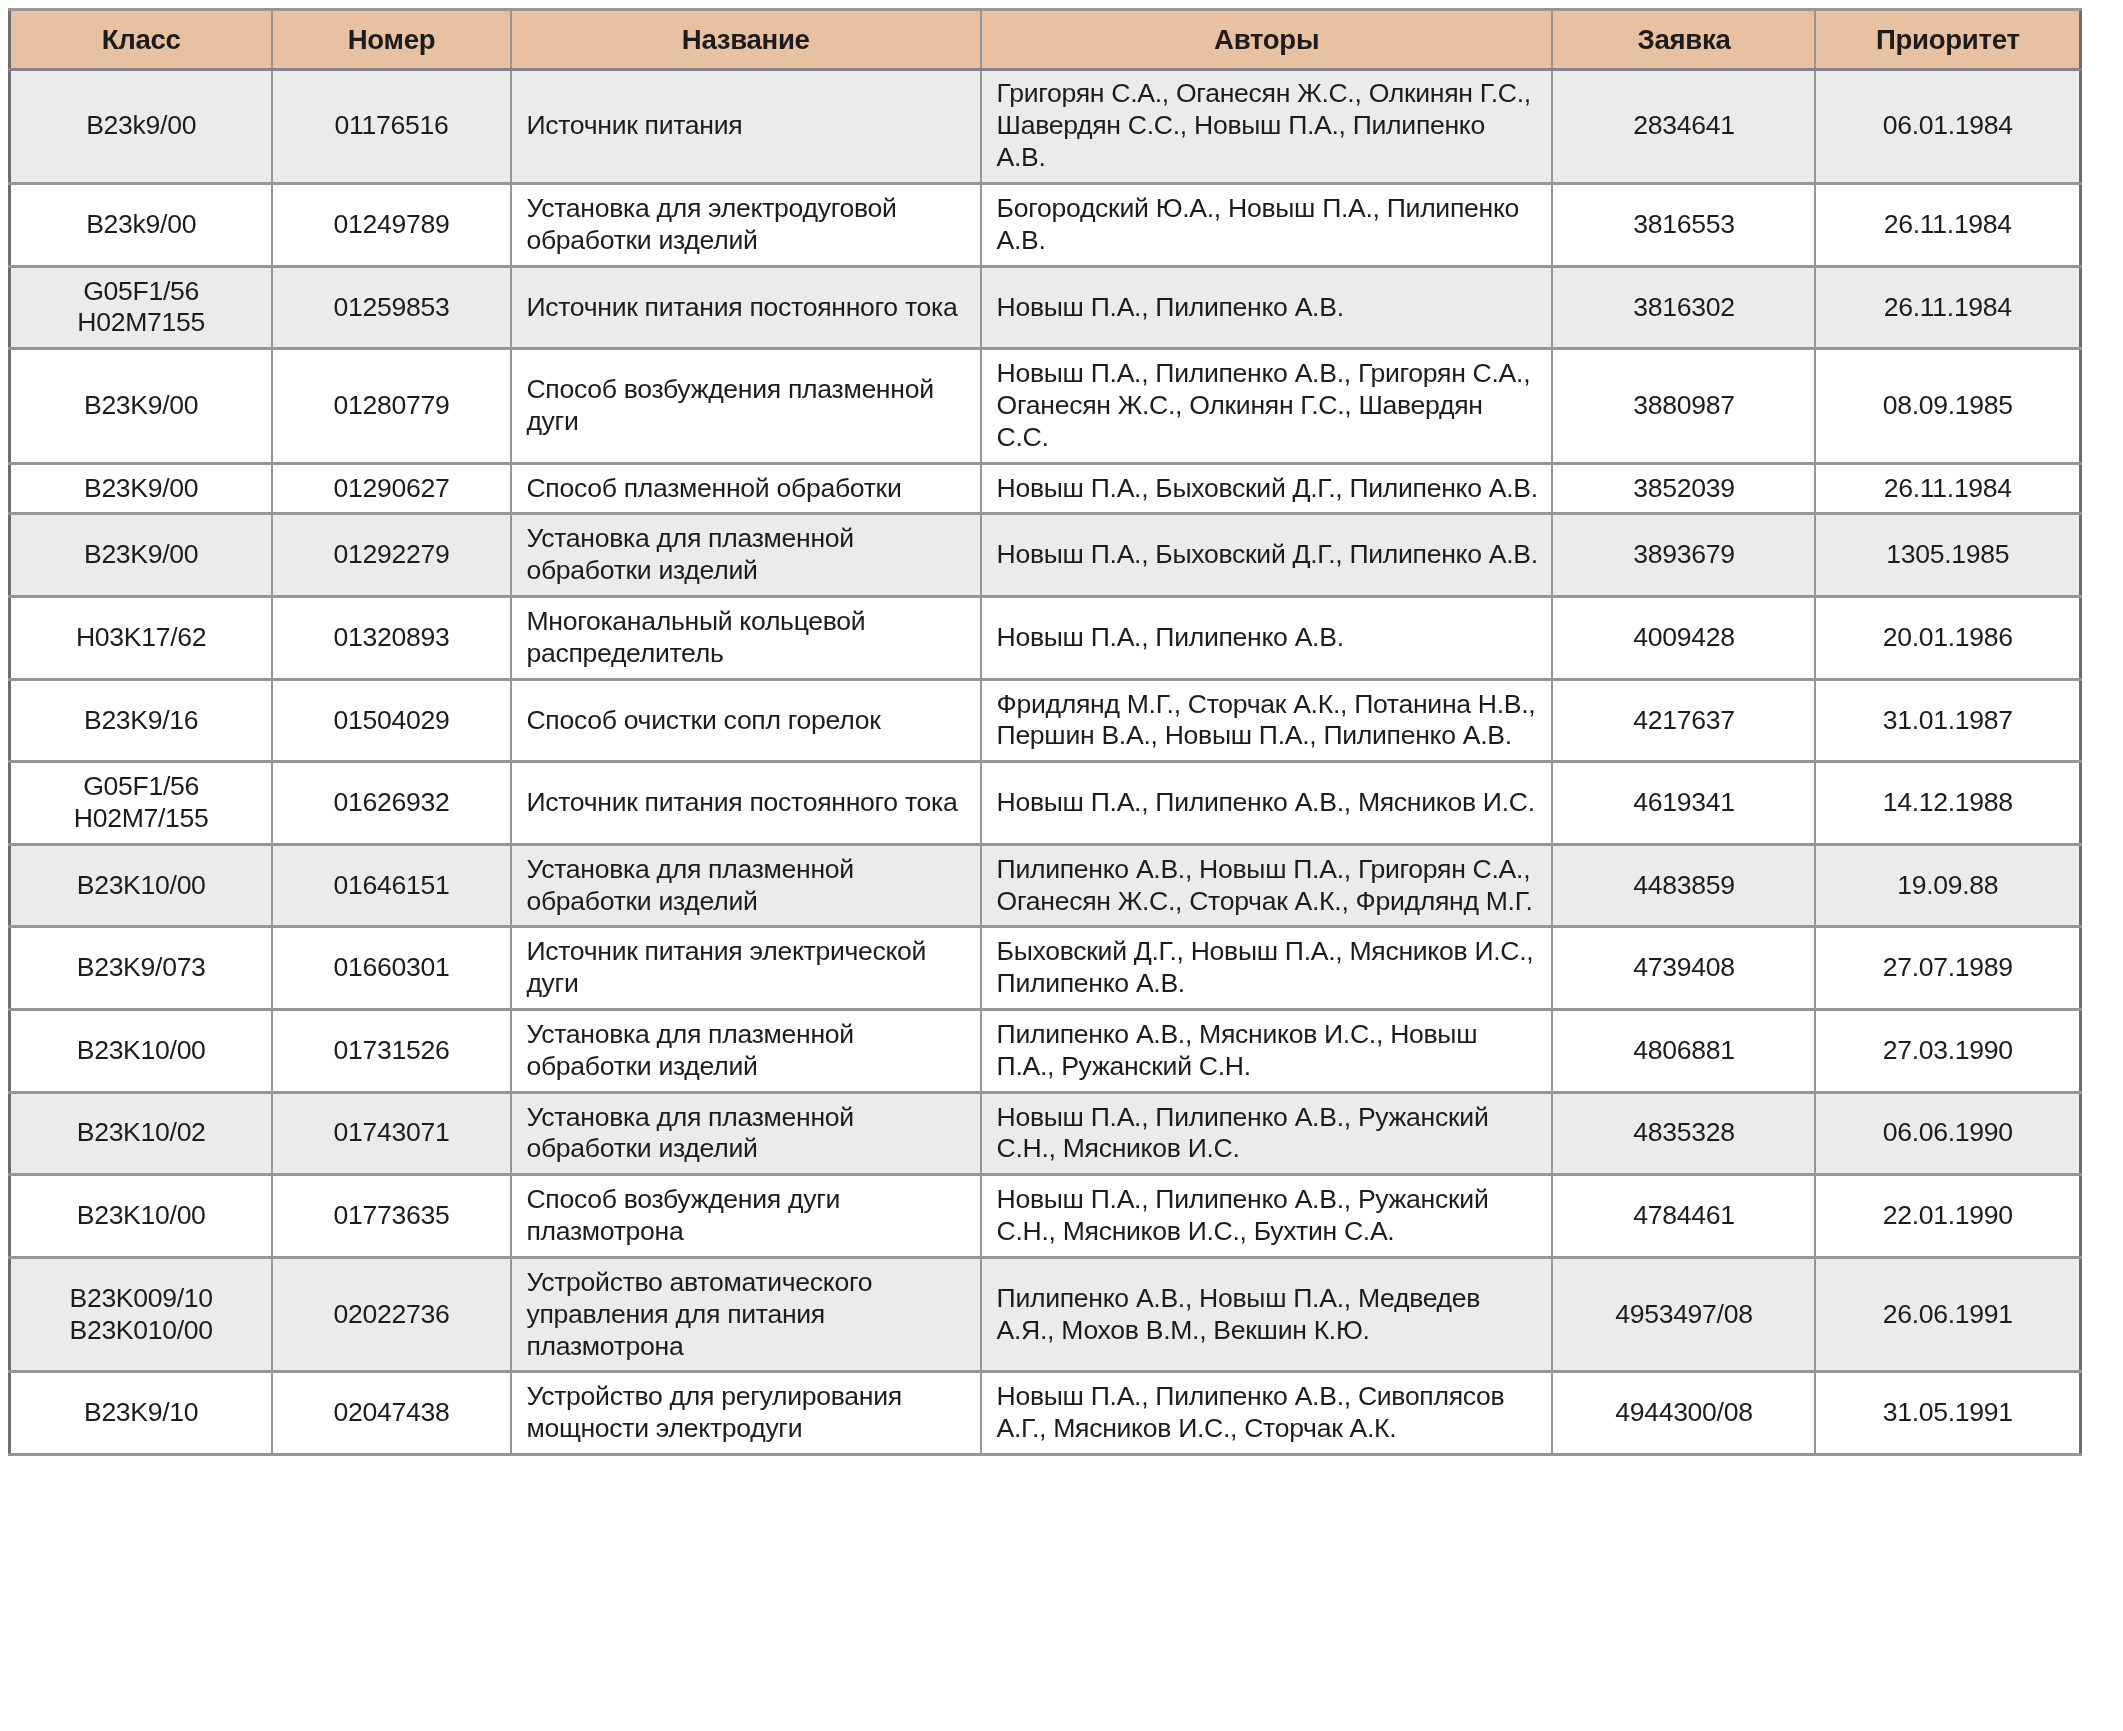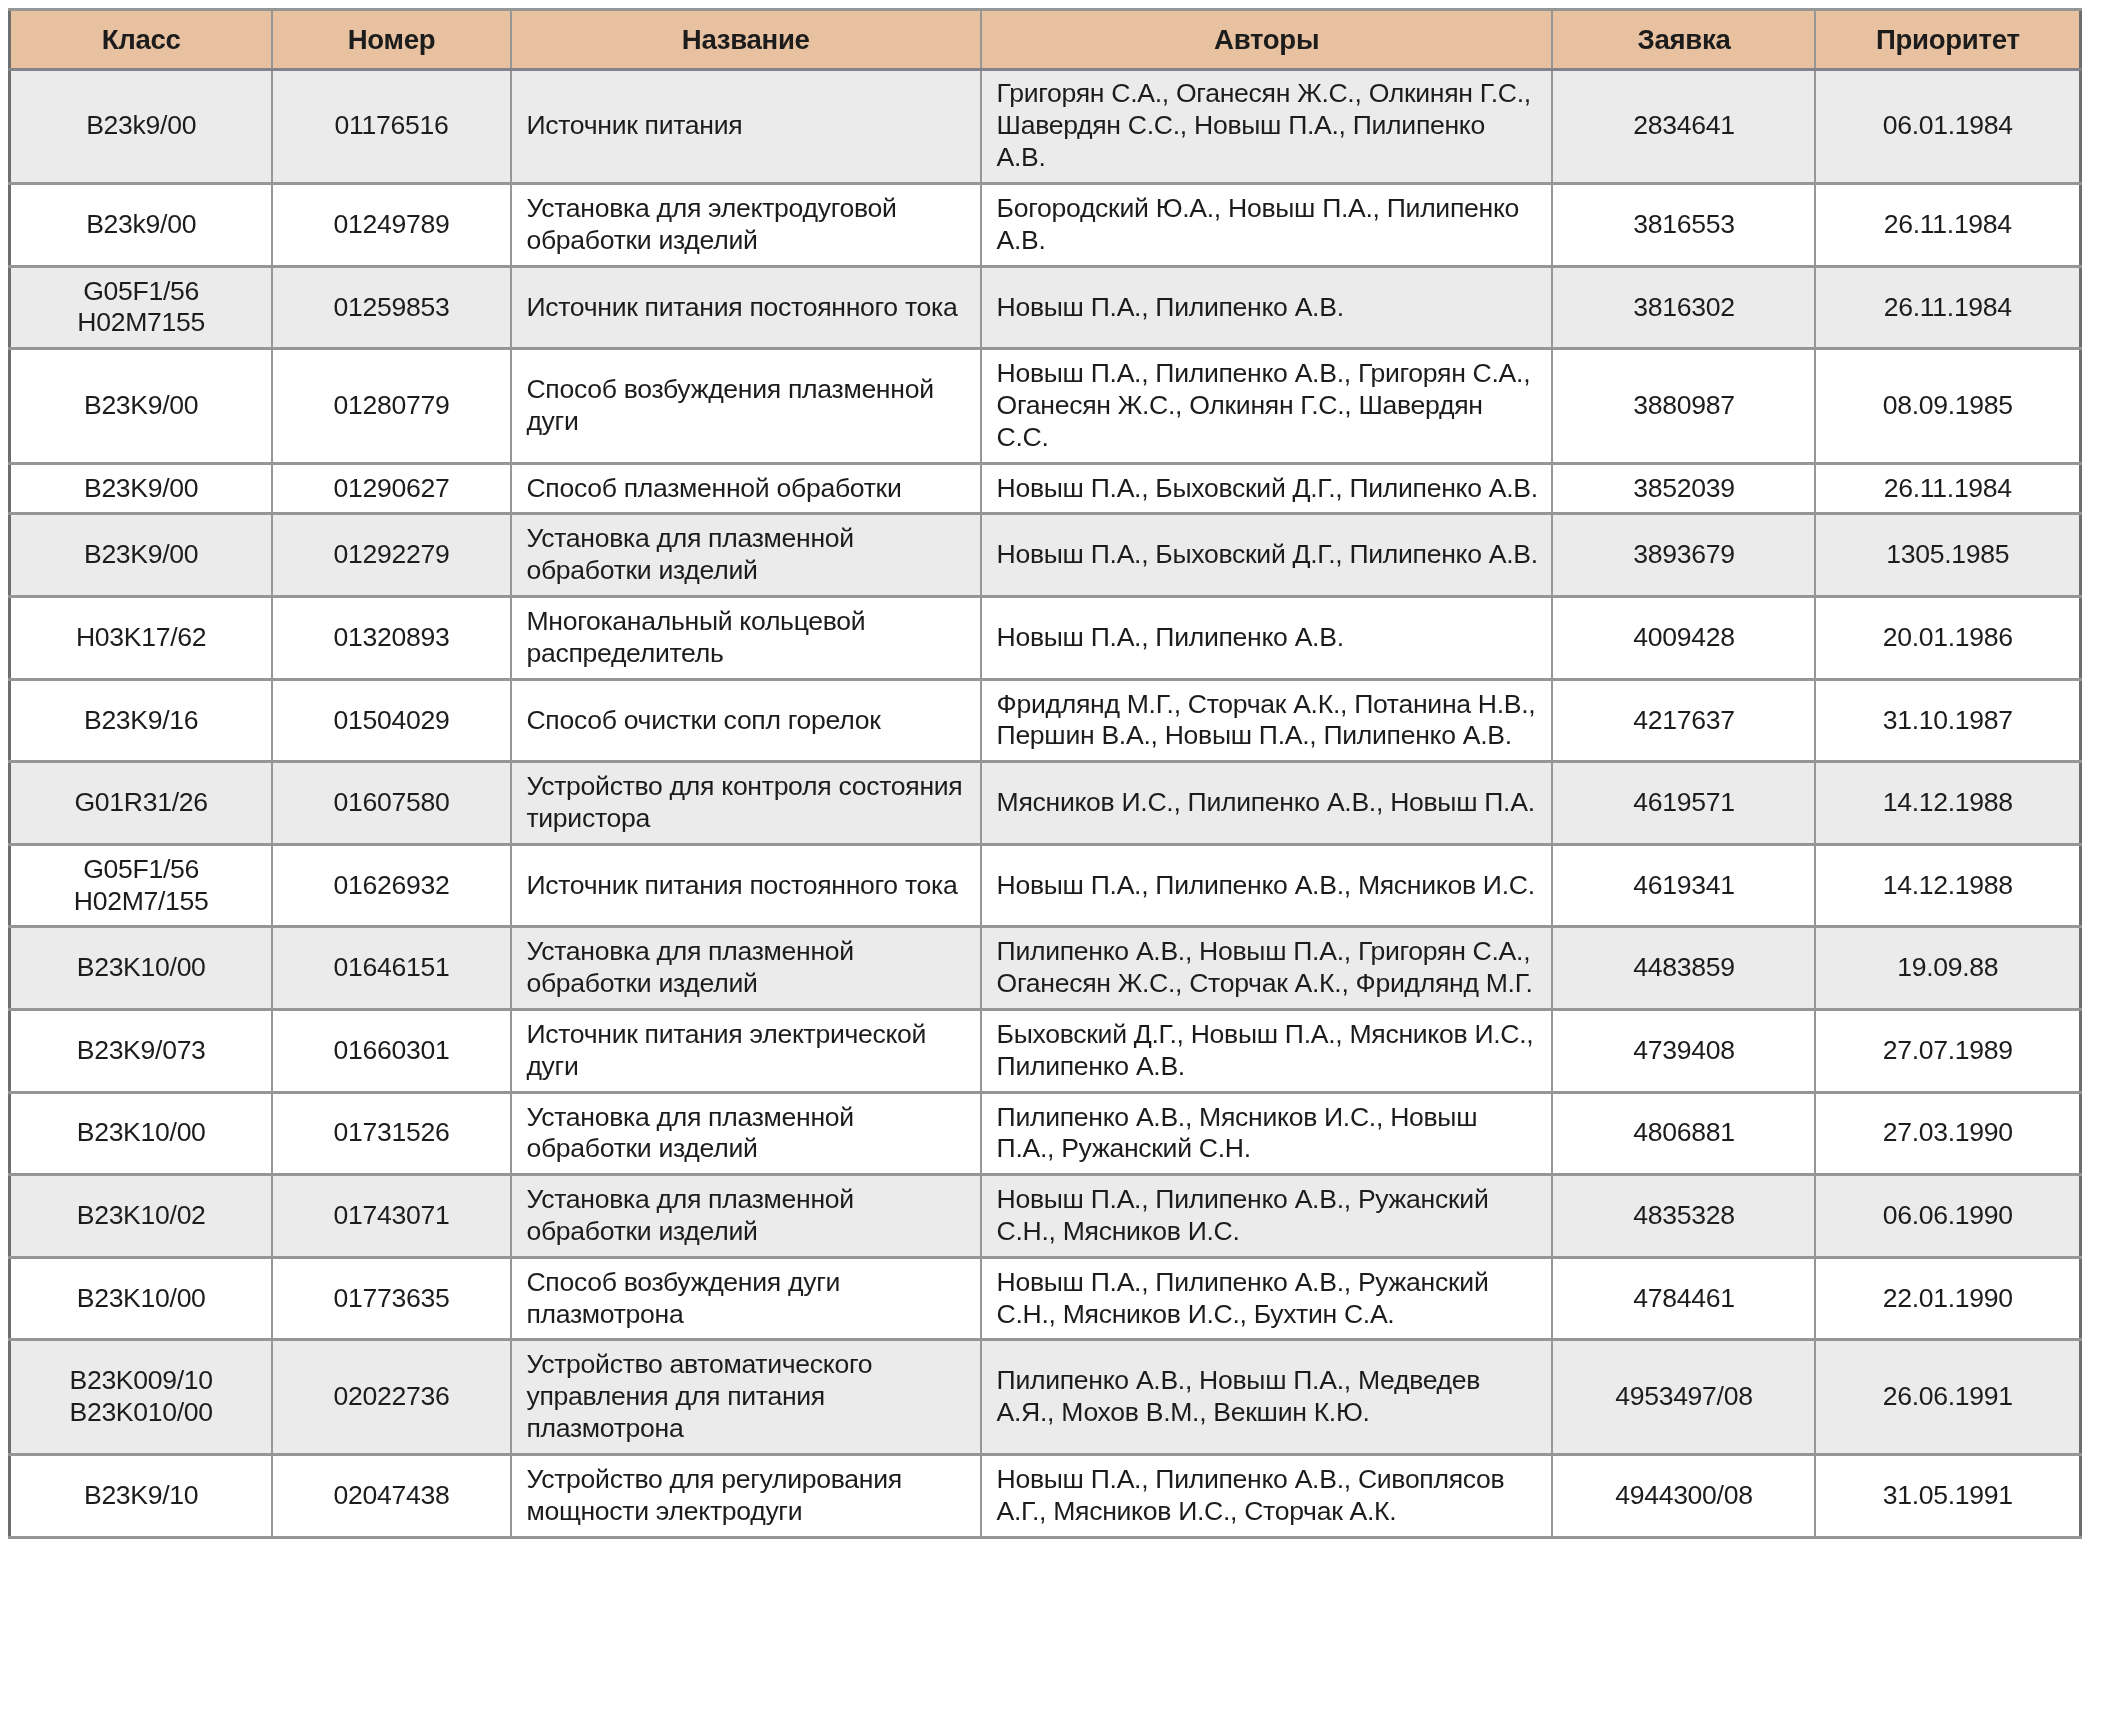--- a/index.html
+++ b/index.html
@@ -134,29 +134,21 @@
           <td class="c-authors">Новыш П.А., Пилипенко А.В.</td>
           <td class="c-application">4009428</td>
           <td class="c-priority">20.01.1986</td>
         </tr>
         <tr class="even">
           <td class="c-class">B23K9/16</td>
           <td class="c-number">01504029</td>
           <td class="c-title">Способ очистки сопл горелок</td>
           <td class="c-authors">Фридлянд М.Г., Сторчак А.К., Потанина Н.В., Першин В.А., Новыш П.А., Пилипенко А.В.</td>
           <td class="c-application">4217637</td>
-          <td class="c-priority">31.10.1987</td>
-        </tr>
-        <tr class="odd">
-          <td class="c-class">G01R31/26</td>
-          <td class="c-number">01607580</td>
-          <td class="c-title">Устройство для контроля состояния тиристора</td>
-          <td class="c-authors">Мясников И.С., Пилипенко А.В., Новыш П.А.</td>
-          <td class="c-application">4619571</td>
-          <td class="c-priority">14.12.1988</td>
+          <td class="c-priority">31.01.1987</td>
         </tr>
         <tr class="even">
           <td class="c-class">G05F1/56
 H02M7/155</td>
           <td class="c-number">01626932</td>
           <td class="c-title">Источник питания постоянного тока</td>
           <td class="c-authors">Новыш П.А., Пилипенко А.В., Мясников И.С.</td>
           <td class="c-application">4619341</td>
           <td class="c-priority">14.12.1988</td>
         </tr>

